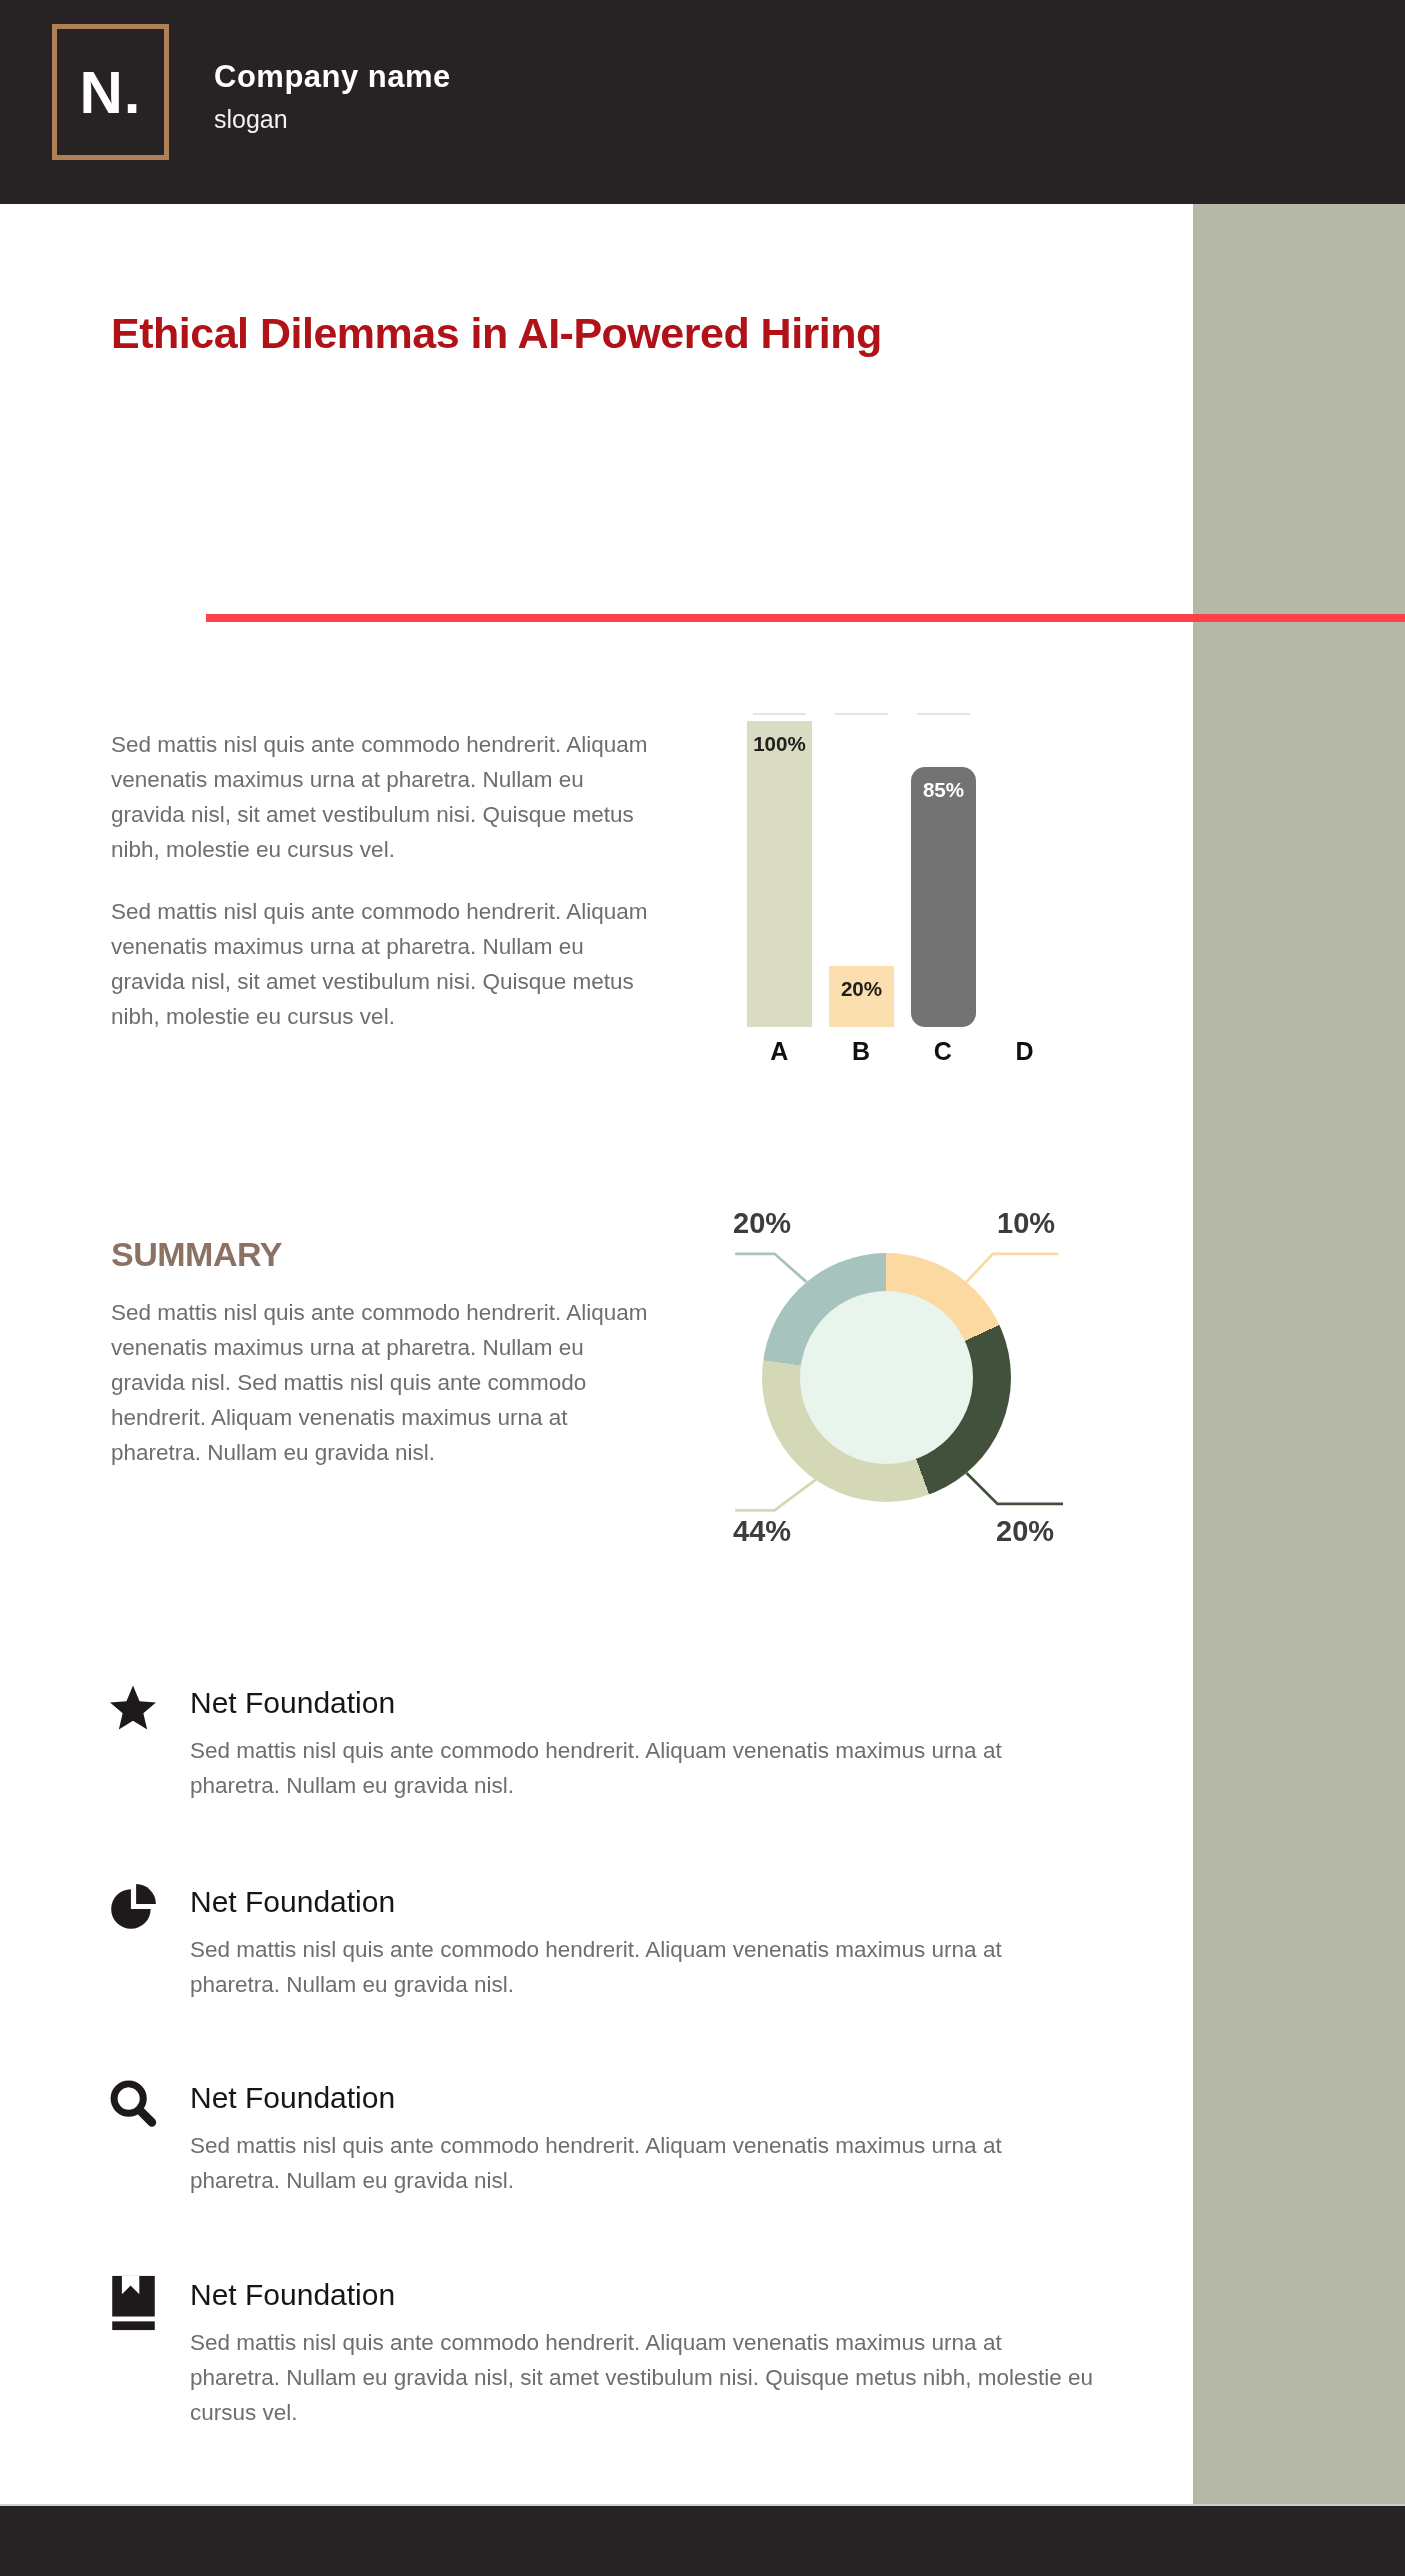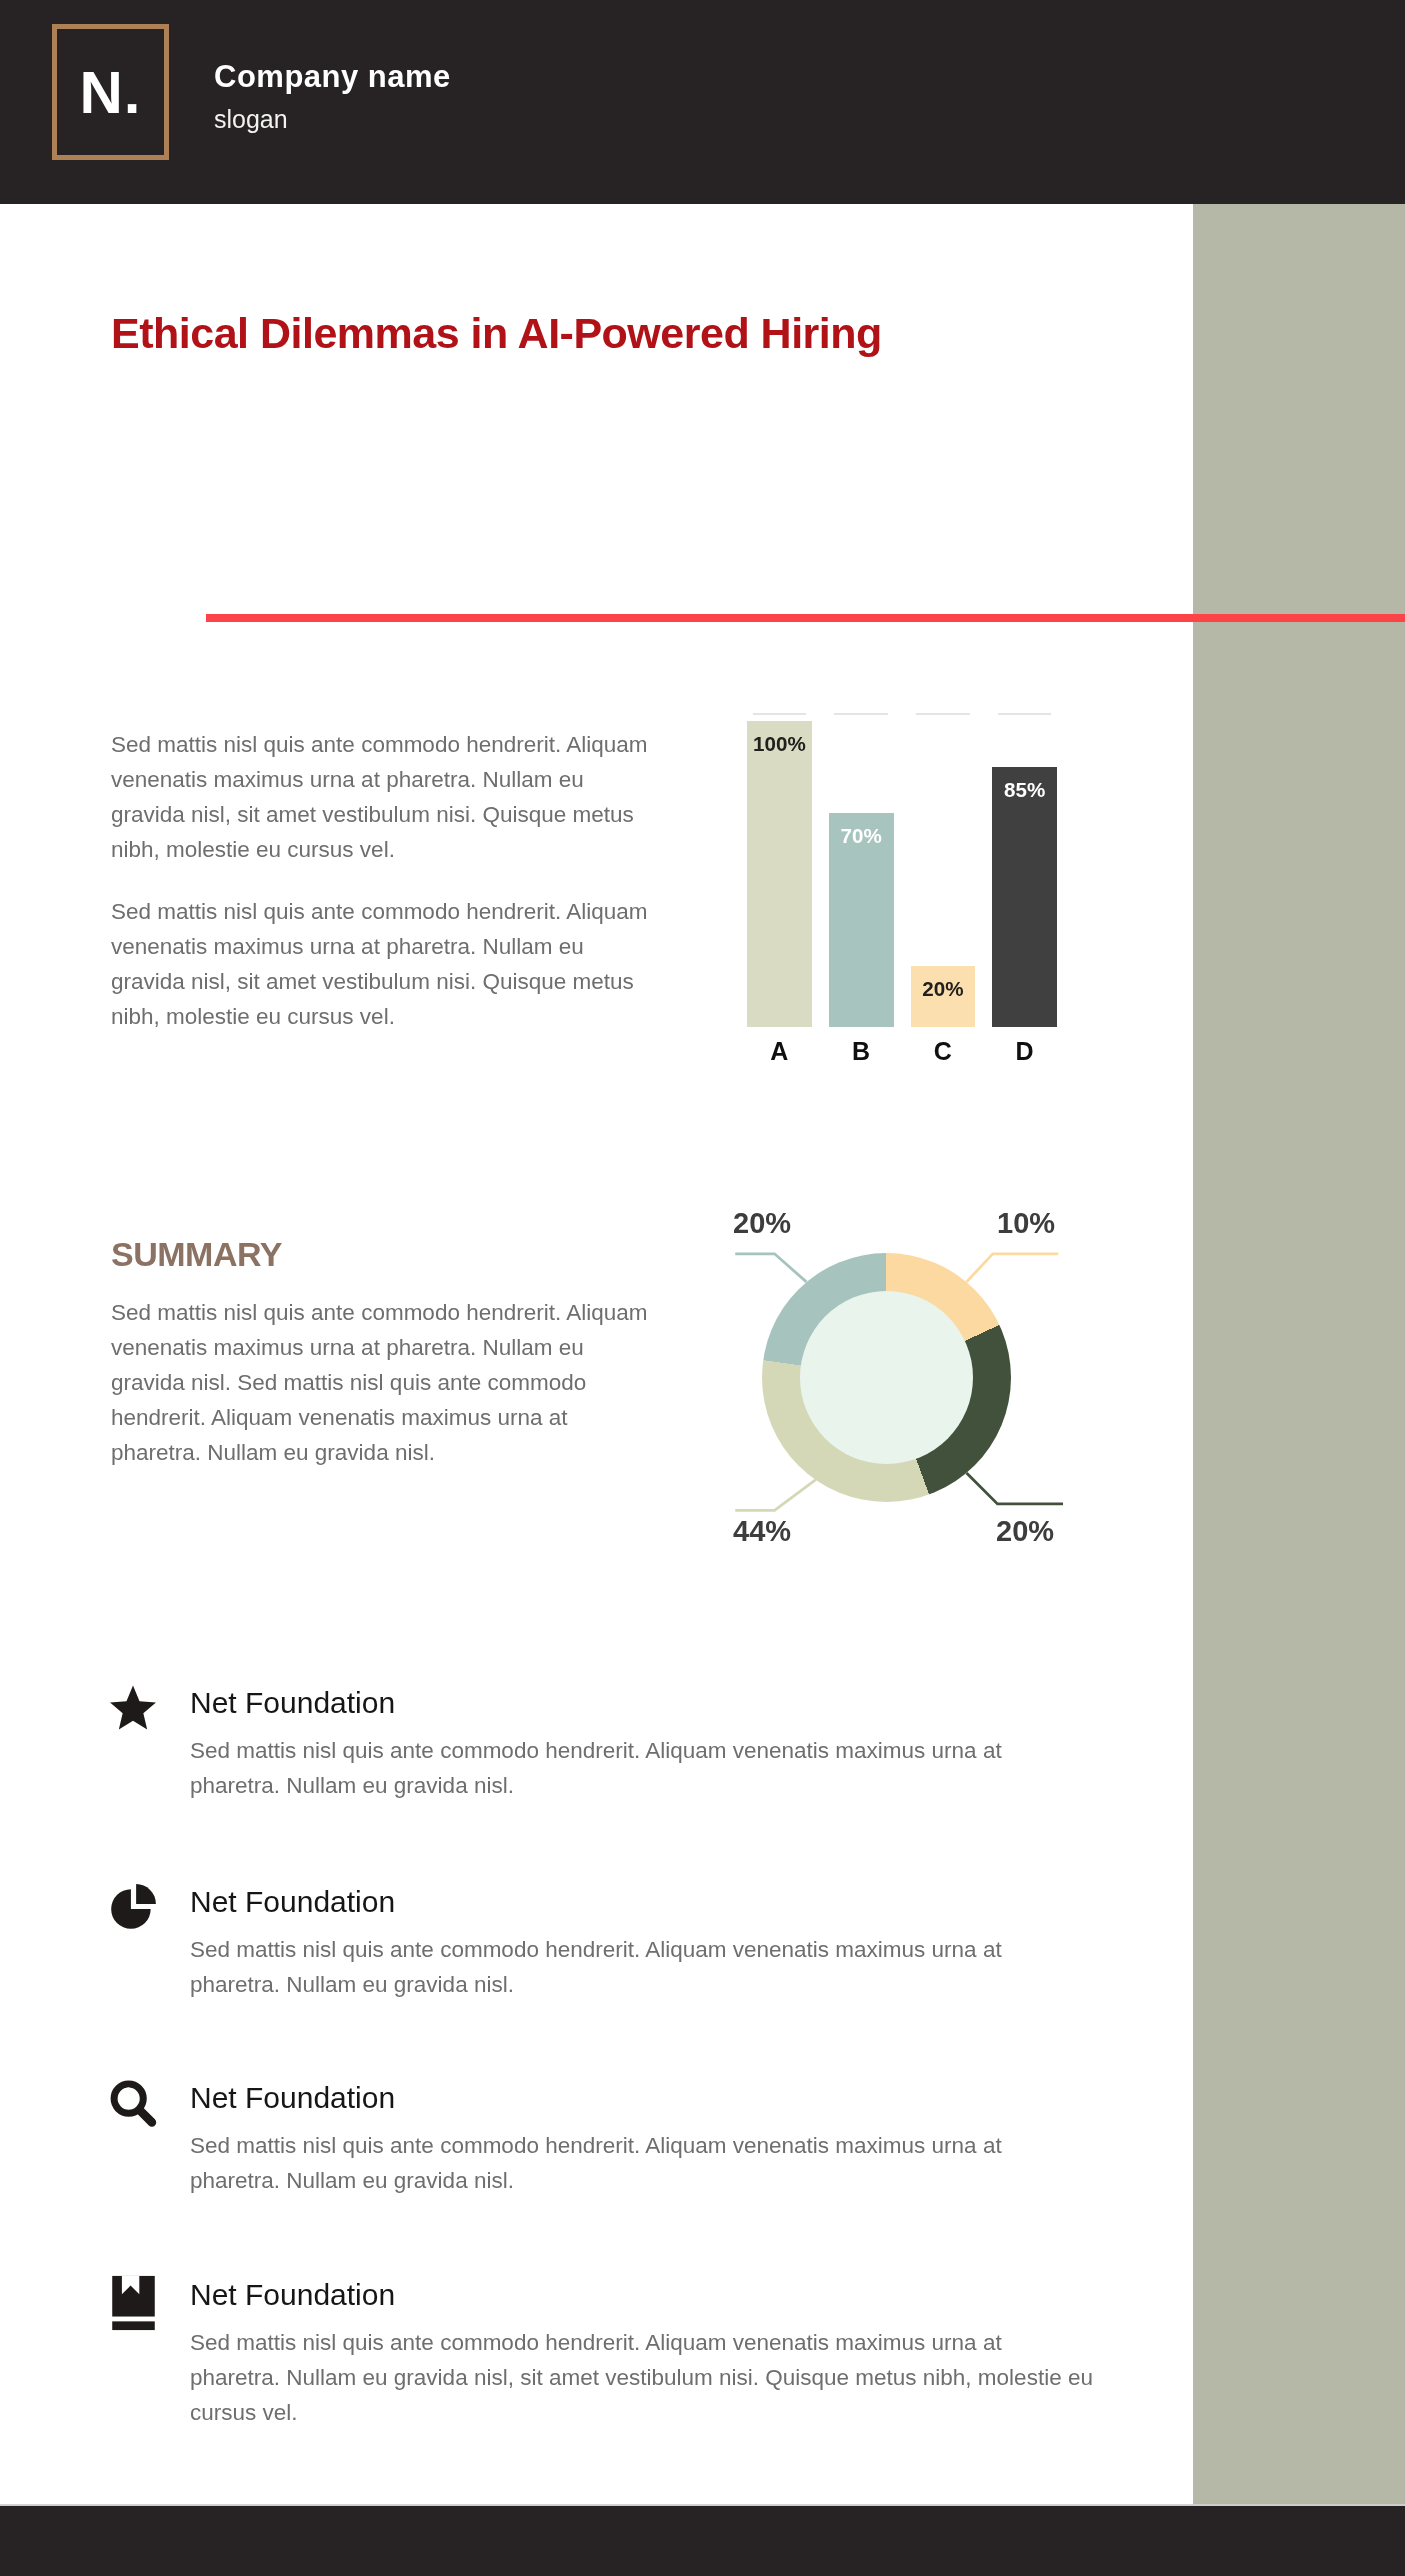--- a/index.html
+++ b/index.html
@@ -81,33 +81,27 @@
 
   <div class="bar-plot">
     <div class="bar-col">
       <div class="ghost-tick"></div>
       <div class="bar" style="height: 100%; background: rgb(217, 220, 194);">
         <span class="bar-value" style="color: rgb(34, 32, 29);">100%</span>
       </div>
     </div>
     <div class="bar-col">
       <div class="ghost-tick"></div>
-      <div class="bar" style="height: 70%; background: rgb(167, 196, 191);">
-        <span class="bar-value" style="color: rgb(255, 255, 255);">70%</span>
-      </div>
-    </div>
-    <div class="bar-col">
-      <div class="ghost-tick"></div>
       <div class="bar" style="height: 20%; background: rgb(252, 223, 174);">
         <span class="bar-value" style="color: rgb(34, 32, 29);">20%</span>
       </div>
     </div>
     <div class="bar-col">
       <div class="ghost-tick"></div>
-      <div class="bar" style="height: 85%; background: #404040;">
+      <div class="bar" style="height: 85%; background: #737373; border-radius: 14px;">
         <span class="bar-value" style="color: rgb(255, 255, 255);">85%</span>
       </div>
     </div>
   </div>
   <div class="bar-cats">
     <div class="bar-cat">A</div>
     <div class="bar-cat">B</div>
     <div class="bar-cat">C</div>
     <div class="bar-cat">D</div>
   </div>

